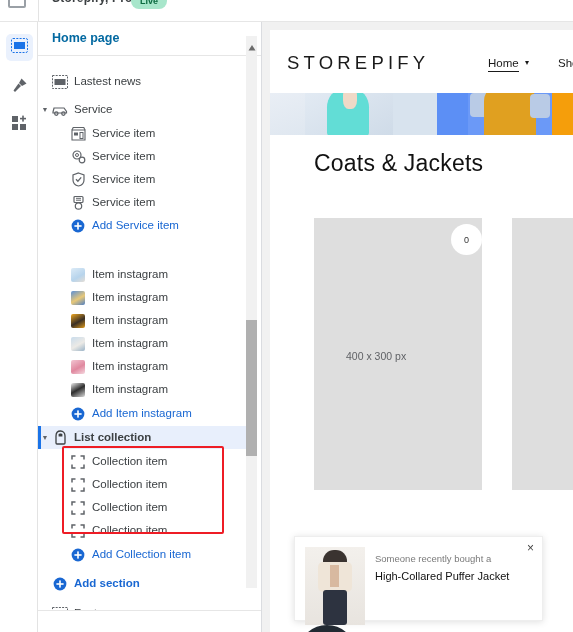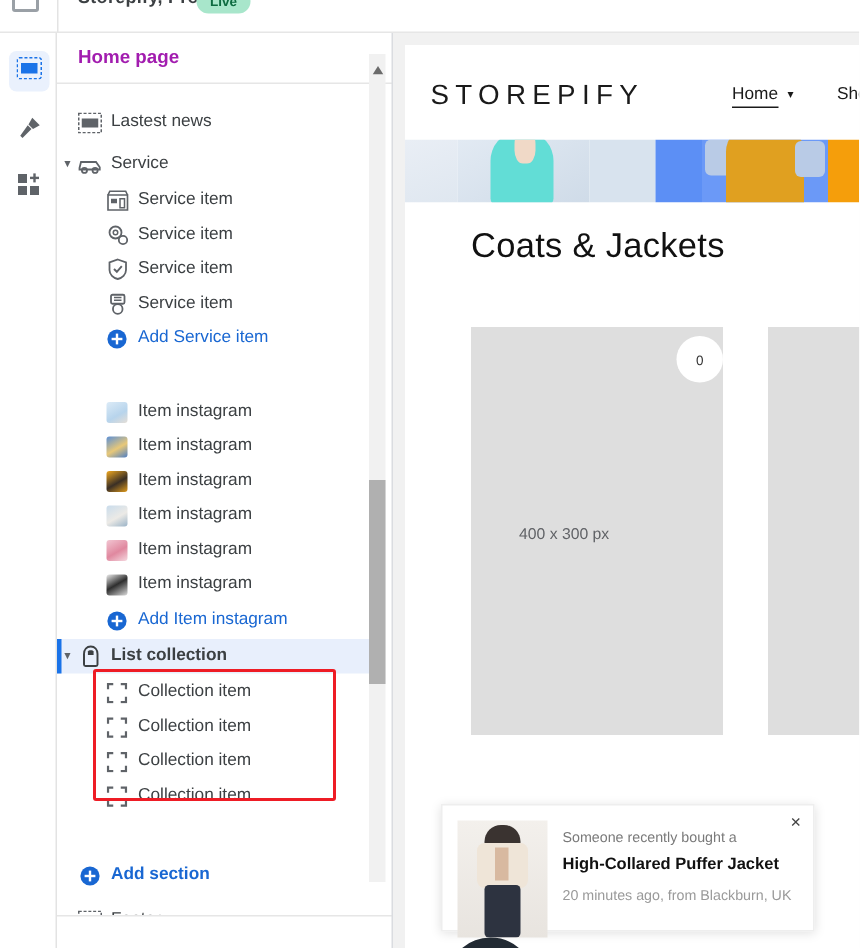--- a/index.html
+++ b/index.html
@@ -27,21 +27,21 @@
           border-right:1px solid #e3e3e3; }
   .rail-btn { position:absolute; left:6px; width:27px; height:27px; border-radius:5px;
               display:flex; align-items:center; justify-content:center; cursor:pointer; }
   .rail-btn.sel { background:#eaf1fd; }
   #rail0 { top:12px; } #rail1 { top:52px; } #rail2 { top:90px; }
 
   
   .tree-panel { position:absolute; left:38px; top:22px; width:224px; height:610px; background:#fff; }
   .tree-head { position:absolute; left:0; top:0; width:224px; height:34px;
                border-bottom:1px solid #e6e6e6; }
-  .tree-head .t { position:absolute; left:14px; top:9px; font-size:12.5px; font-weight:700; color:#a21caf; }
+  .tree-head .t { position:absolute; left:14px; top:9px; font-size:12.5px; font-weight:700; color:#0369a1; }
   .tree-body { position:absolute; left:0; top:35px; width:224px; height:553px; overflow:hidden; }
   .tree-footer-div { position:absolute; left:0; top:588px; width:224px; height:1px; background:#e6e6e6; }
 
   .row { position:absolute; left:0; width:214px; height:23px; display:flex; align-items:center;
          font-size:11.5px; color:#3c4043; cursor:pointer; white-space:nowrap; }
   .row .lbl { line-height:1; }
   .row.sel { background:#e8effc; }
   .row.sel::before { content:""; position:absolute; left:0; top:0; width:3px; height:23px; background:#1a73e8; }
   .row .tw { position:absolute; width:10px; text-align:center; color:#5f6368; font-size:7px; }
   .row .ic { position:absolute; width:16px; height:16px; display:flex; align-items:center; justify-content:center; }
@@ -83,21 +83,21 @@
             display:flex; align-items:center; justify-content:center; font-size:9px; color:#333; }
   .phtext { position:absolute; font-size:10.5px; color:#606266; }
 
   
   .toast { position:absolute; left:24px; top:506px; width:249px; height:85px; background:#fff;
            border:1px solid #eee; box-shadow:0 1px 7px rgba(0,0,0,.13); }
   .toast-img { position:absolute; left:10px; top:10px; width:60px; height:78px;
                background:linear-gradient(#f3f0ec,#e8e4df); overflow:hidden; }
   .toast-x { position:absolute; right:8px; top:4px; font-size:12px; color:#444; cursor:pointer; }
   .toast-l1 { position:absolute; left:80px; top:16px; font-size:9.5px; color:#7a7a7a; }
-  .toast-l2 { position:absolute; left:80px; top:33px; font-size:11px; color:#111; font-weight:700; }
+  .toast-l2 { position:absolute; left:80px; top:33px; font-size:11px; color:#111; font-weight:400; }
   .toast-l3 { position:absolute; left:80px; top:55px; font-size:9.5px; color:#9a9a9a; }
 
   .ring { position:absolute; left:28px; top:595px; width:58px; height:58px; border-radius:50%;
           border:14px solid #222a33; background:transparent; }
 </style>
 </head>
 <body>
 
 <div id="app">
 
@@ -295,20 +295,30 @@
           <span class="lbl" style="position: absolute; left: 54px;">Collection item</span>
         </div>
         <div class="row" style="top: 462px;">
           <span class="ic" style="left: 32px;">
             <svg width="14" height="14" viewBox="0 0 14 14">
               <path d="M1 4.5 L1 1 L4.5 1 M9.5 1 L13 1 L13 4.5 M13 9.5 L13 13 L9.5 13 M4.5 13 L1 13 L1 9.5" fill="none" stroke="#5f6368" stroke-width="1.5"></path>
             </svg>
           </span>
           <span class="lbl" style="position: absolute; left: 54px;">Collection item</span>
         </div>
+        <div class="row" style="top: 486px;">
+          <span class="ic" style="left: 32px;">
+            <svg width="14" height="14" viewBox="0 0 14 14">
+              <circle cx="7" cy="7" r="6.4" fill="#1967d2"></circle>
+              <rect x="6.2" y="3.4" width="1.6" height="7.2" fill="#fff"></rect>
+              <rect x="3.4" y="6.2" width="7.2" height="1.6" fill="#fff"></rect>
+            </svg>
+          </span>
+          <span class="lbl blue" style="position: absolute; left: 54px;">Add Collection item</span>
+        </div>
         <div class="row" style="top: 515px;">
           <span class="ic" style="left: 14px;">
             <svg width="14" height="14" viewBox="0 0 14 14">
               <circle cx="7" cy="7" r="6.4" fill="#1967d2"></circle>
               <rect x="6.2" y="3.4" width="1.6" height="7.2" fill="#fff"></rect>
               <rect x="3.4" y="6.2" width="7.2" height="1.6" fill="#fff"></rect>
             </svg>
           </span>
           <span class="lbl blue" style="position: absolute; left: 36px; font-weight: 700;">Add section</span>
         </div>
@@ -374,21 +384,20 @@
       <div class="toast">
         <div class="toast-img">
           <div style="position:absolute;left:18px;top:3px;width:24px;height:16px;background:#3a3330;border-radius:11px 11px 3px 3px;"></div>
           <div style="position:absolute;left:13px;top:15px;width:34px;height:30px;background:#efe5d8;border-radius:5px;"></div>
           <div style="position:absolute;left:25px;top:18px;width:9px;height:22px;background:#d8b9a0;"></div>
           <div style="position:absolute;left:18px;top:43px;width:24px;height:35px;background:#2d3340;border-radius:3px;"></div>
         </div>
         <div class="toast-x">×</div>
         <div class="toast-l1">Someone recently bought a</div>
         <div class="toast-l2">High-Collared Puffer Jacket</div>
-        <div class="toast-l3">20 minutes ago, from Blackburn, UK</div>
       </div>
 
       <div class="ring"></div>
 
     </div>
   </div>
 
   <div class="redbox" style="left:62px;top:446px;width:162px;height:88px;"></div>
 
 </div>

